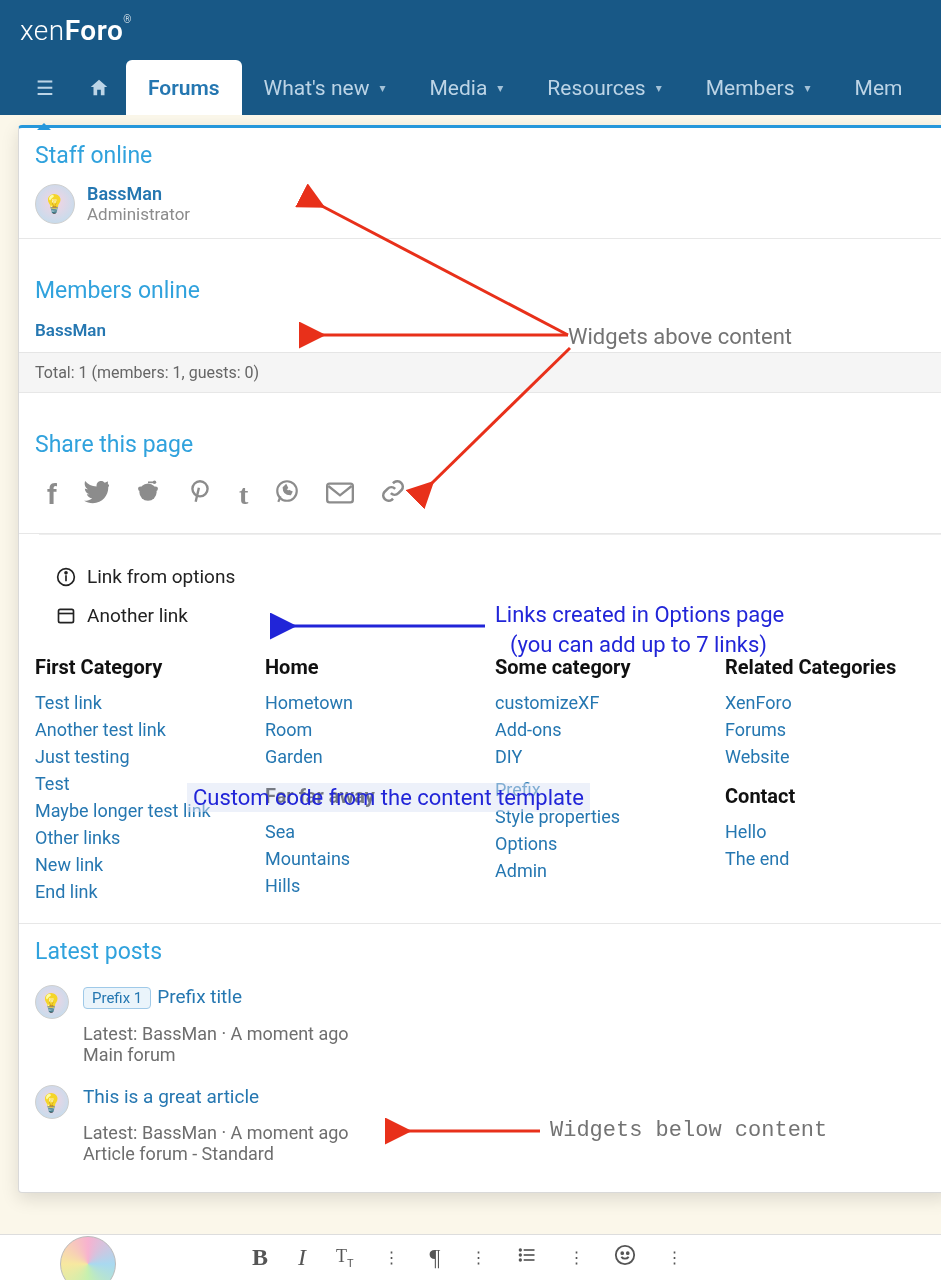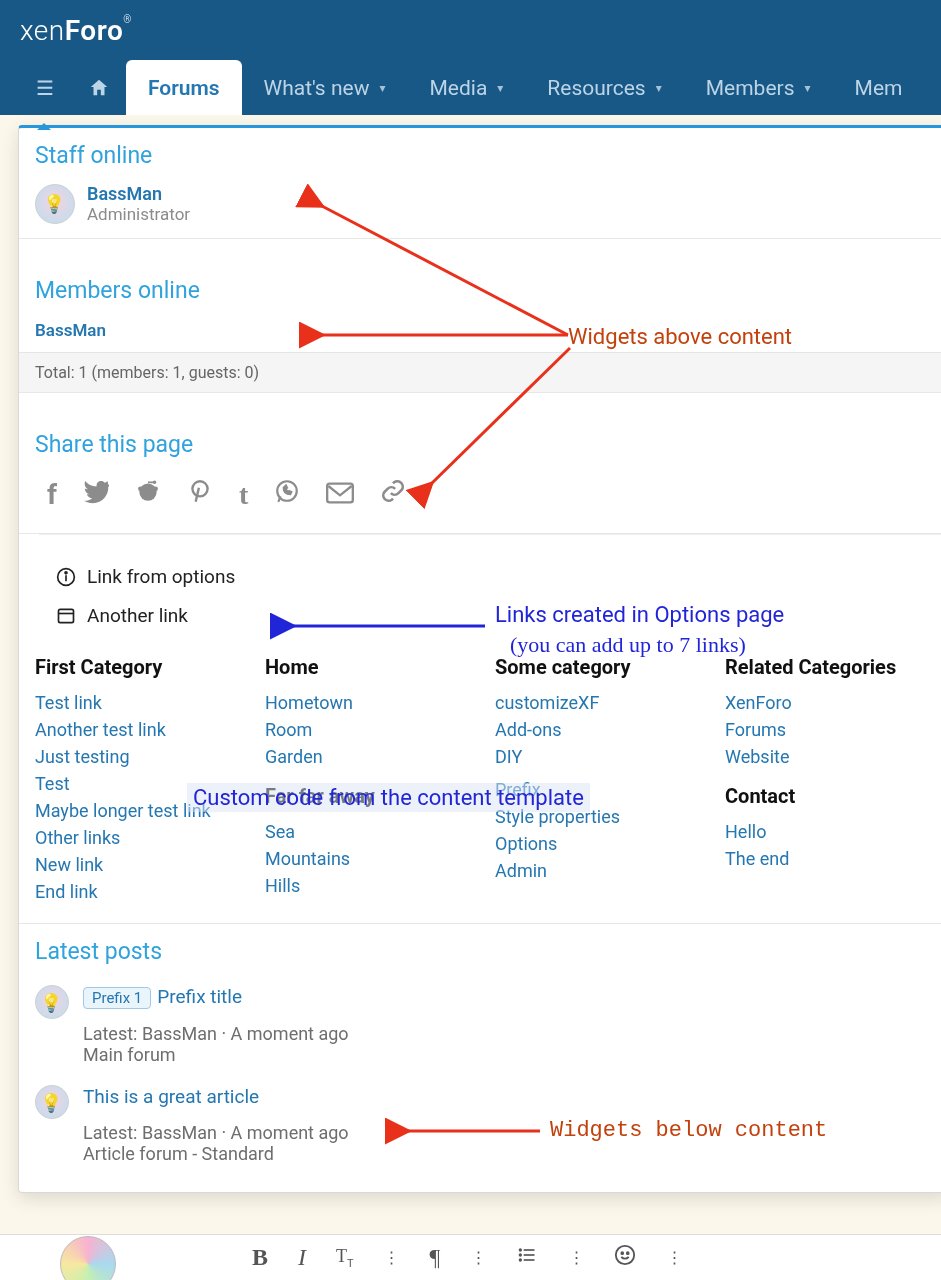--- a/index.html
+++ b/index.html
@@ -48,21 +48,21 @@
 .post-forum { color:#6e6e6e; font-size:18px; }
 .editor-strip { position:absolute; bottom:0; left:0; right:0; height:46px; background:#fff; border-top:1px solid #ddd; display:flex; align-items:center; padding:0 22px; gap:30px; color:#555; }
 .editor-avatar { width:56px; height:56px; border-radius:50%; border:1px solid #bbb; background:conic-gradient(#f7b2d0,#a9d9f0,#c5f0b0,#f7e8a0,#f7b2d0); position:absolute; left:60px; bottom:-12px; }
 .editor-btn { font-family: Georgia, serif; font-size:24px; color:#555; cursor:pointer; }
 .editor-btn.bold { font-weight:700; }
 .editor-btn.italic { font-style:italic; }
 
 
 .anno { position:absolute; z-index:50; pointer-events:none; }
 .anno-text { font-size:22px; line-height:1.35; }
-.red { color:#c2410c; }
+.red { color:#737373; }
 .blue { color:#2125d8; }
 svg.arrow { position:absolute; overflow:visible; }
 </style>
 </head>
 <body>
 
 <div class="top-banner">
   <div class="logo">
     <span>xen</span><b>Foro</b><sup>®</sup>
   </div>
@@ -295,21 +295,21 @@
   <line x1="258" y1="140" x2="10" y2="10" stroke="#e8301a" stroke-width="3" marker-end="url(#ah-red)"></line>
 </svg>
 <svg class="arrow anno" style="left:310px; top:320px;" width="270" height="30">
   <line x1="258" y1="15" x2="10" y2="15" stroke="#e8301a" stroke-width="3" marker-end="url(#ah-red)"></line>
 </svg>
 <svg class="arrow anno" style="left:420px; top:340px;" width="180" height="160">
   <line x1="150" y1="8" x2="10" y2="145" stroke="#e8301a" stroke-width="3" marker-end="url(#ah-red)"></line>
 </svg>
 
 <div class="anno anno-text blue" style="left:495px; top:600px;">Links created in Options page</div>
-<div class="anno anno-text blue" style="left:510px; top:630px;font-family:Liberation Serif, serif;">(you can add up to 7 links)</div>
+<div class="anno anno-text blue" style="left:510px; top:630px;">(you can add up to 7 links)</div>
 <svg class="arrow anno" style="left:285px; top:612px;" width="210" height="28">
   <defs>
       <marker id="ah-blue" markerWidth="9" markerHeight="9" refX="2" refY="4.5" orient="auto">
         <path d="M9 0L0 4.5L9 9z" fill="#2125d8"></path>
       </marker>
     </defs>
   <line x1="200" y1="14" x2="6" y2="14" stroke="#2125d8" stroke-width="3" marker-end="url(#ah-blue)"></line>
 </svg>
 
 <div class="anno anno-text red" style="left:550px; top:1116px;font-family:Liberation Mono, monospace;">Widgets below content</div>

